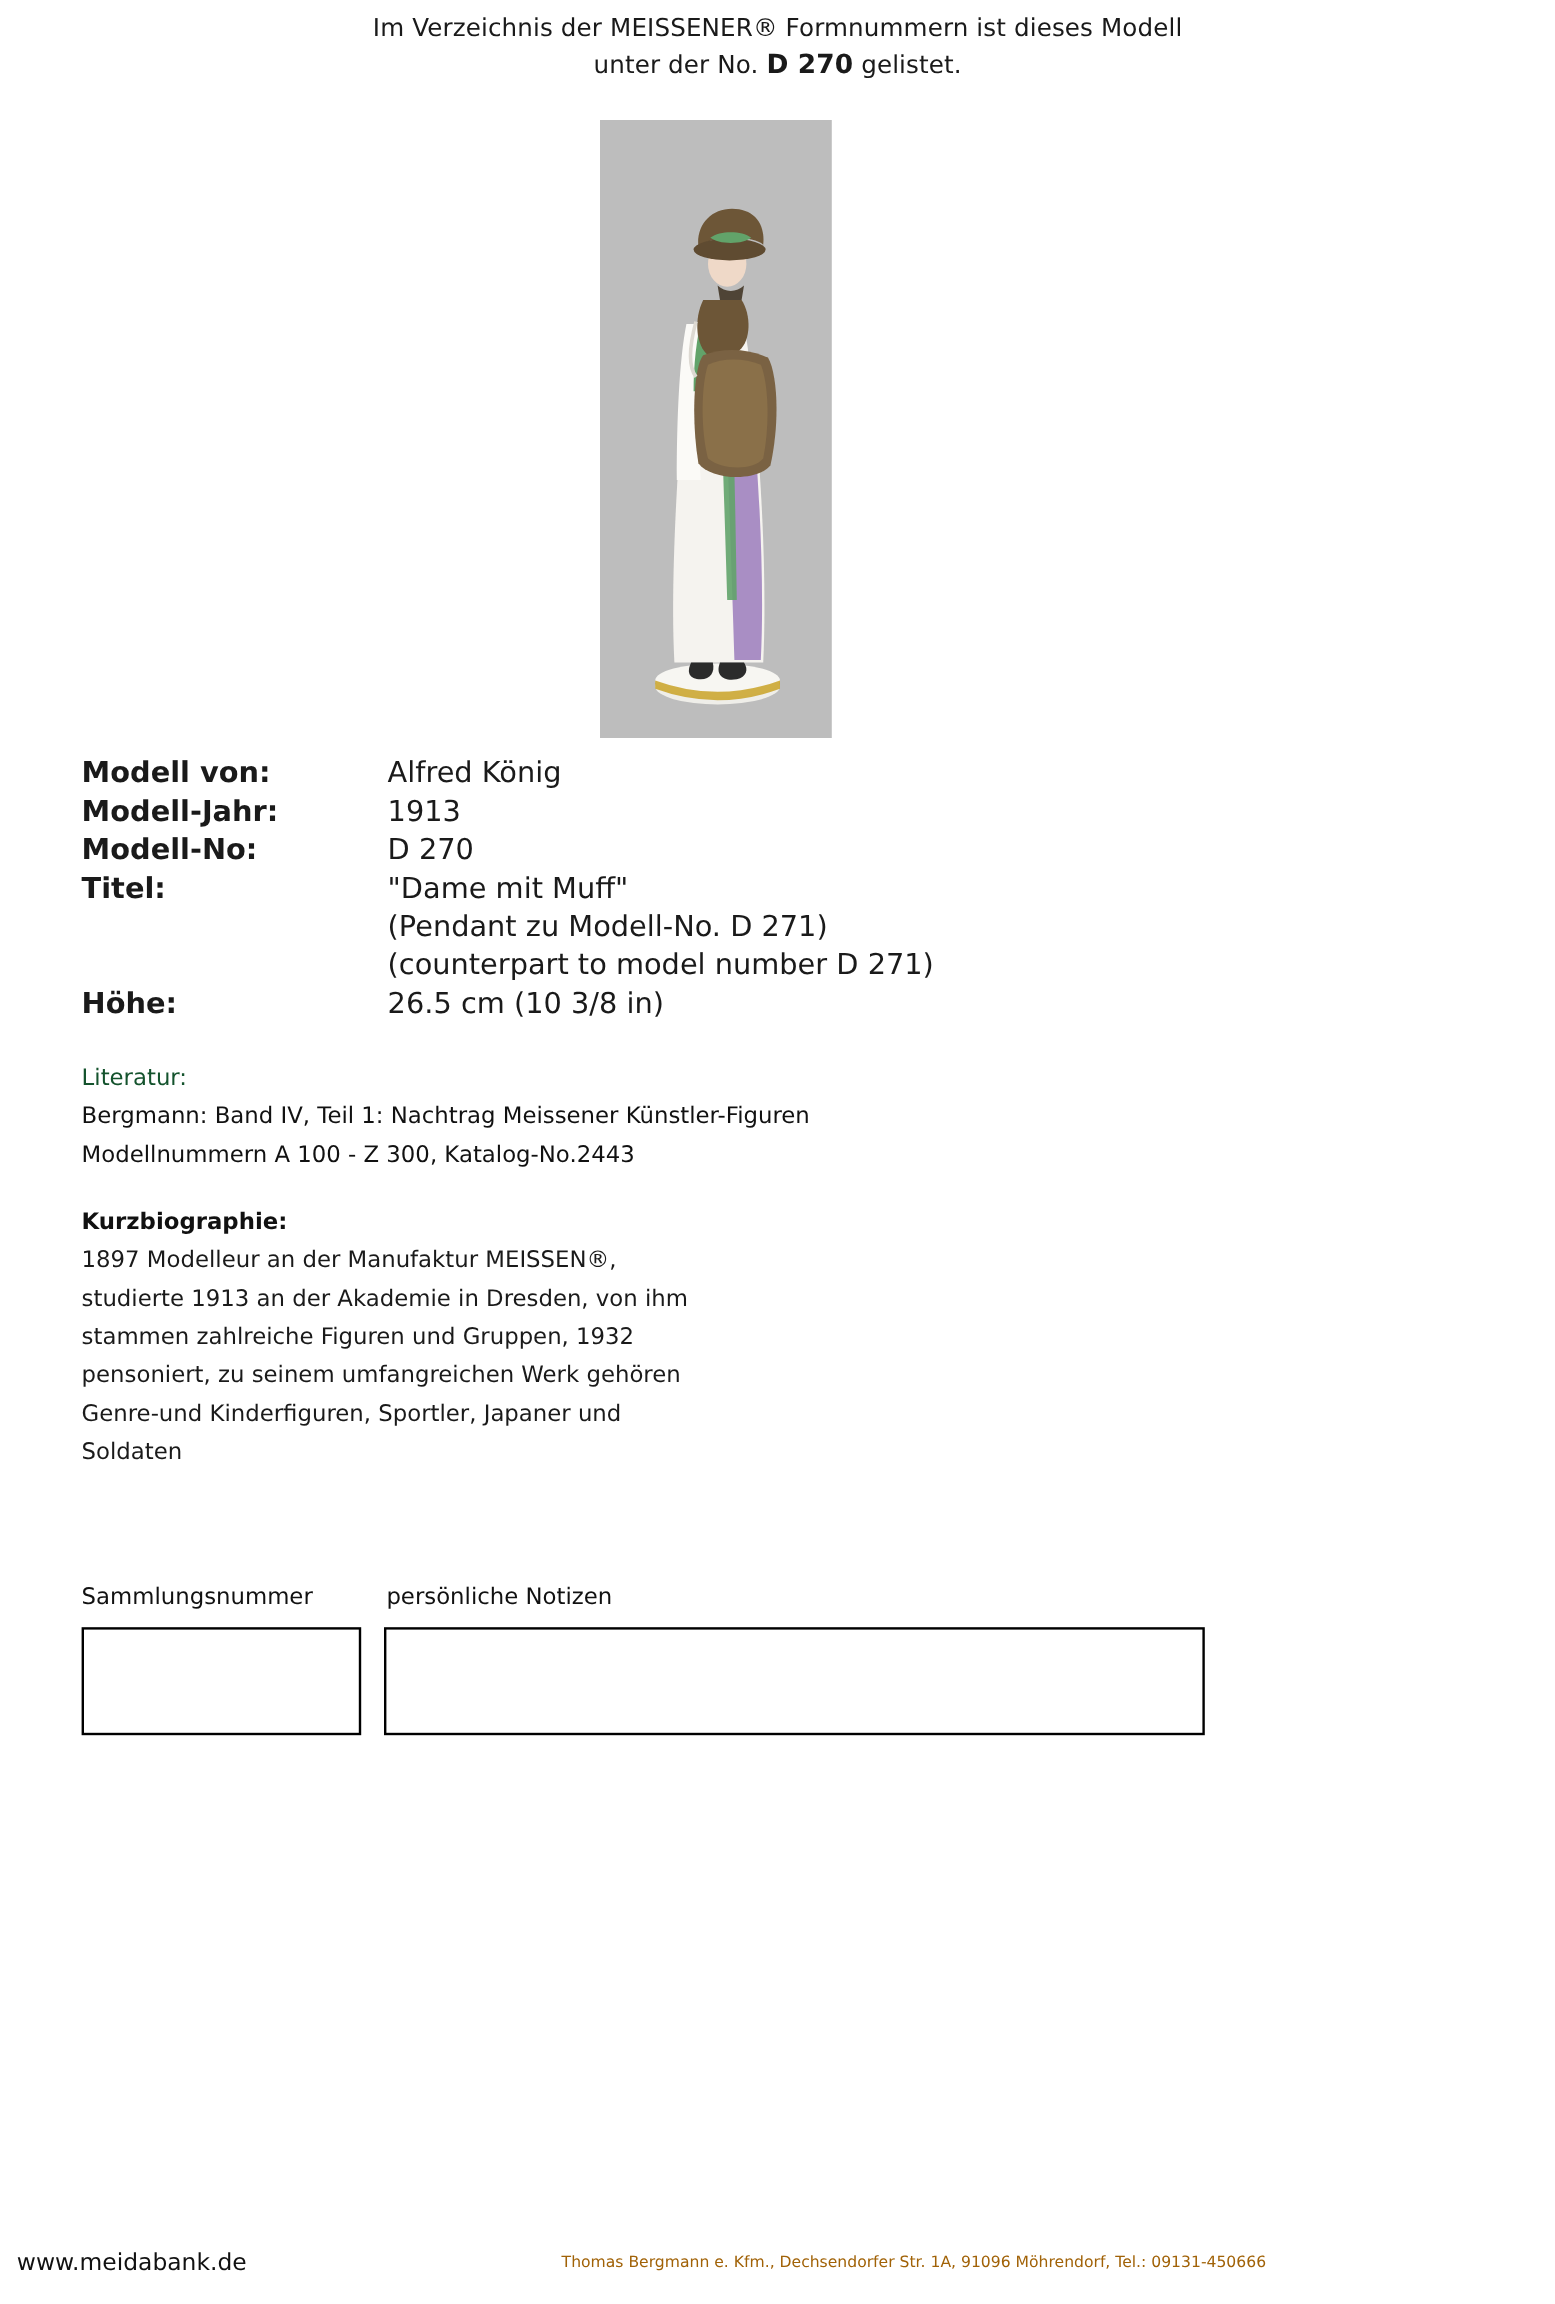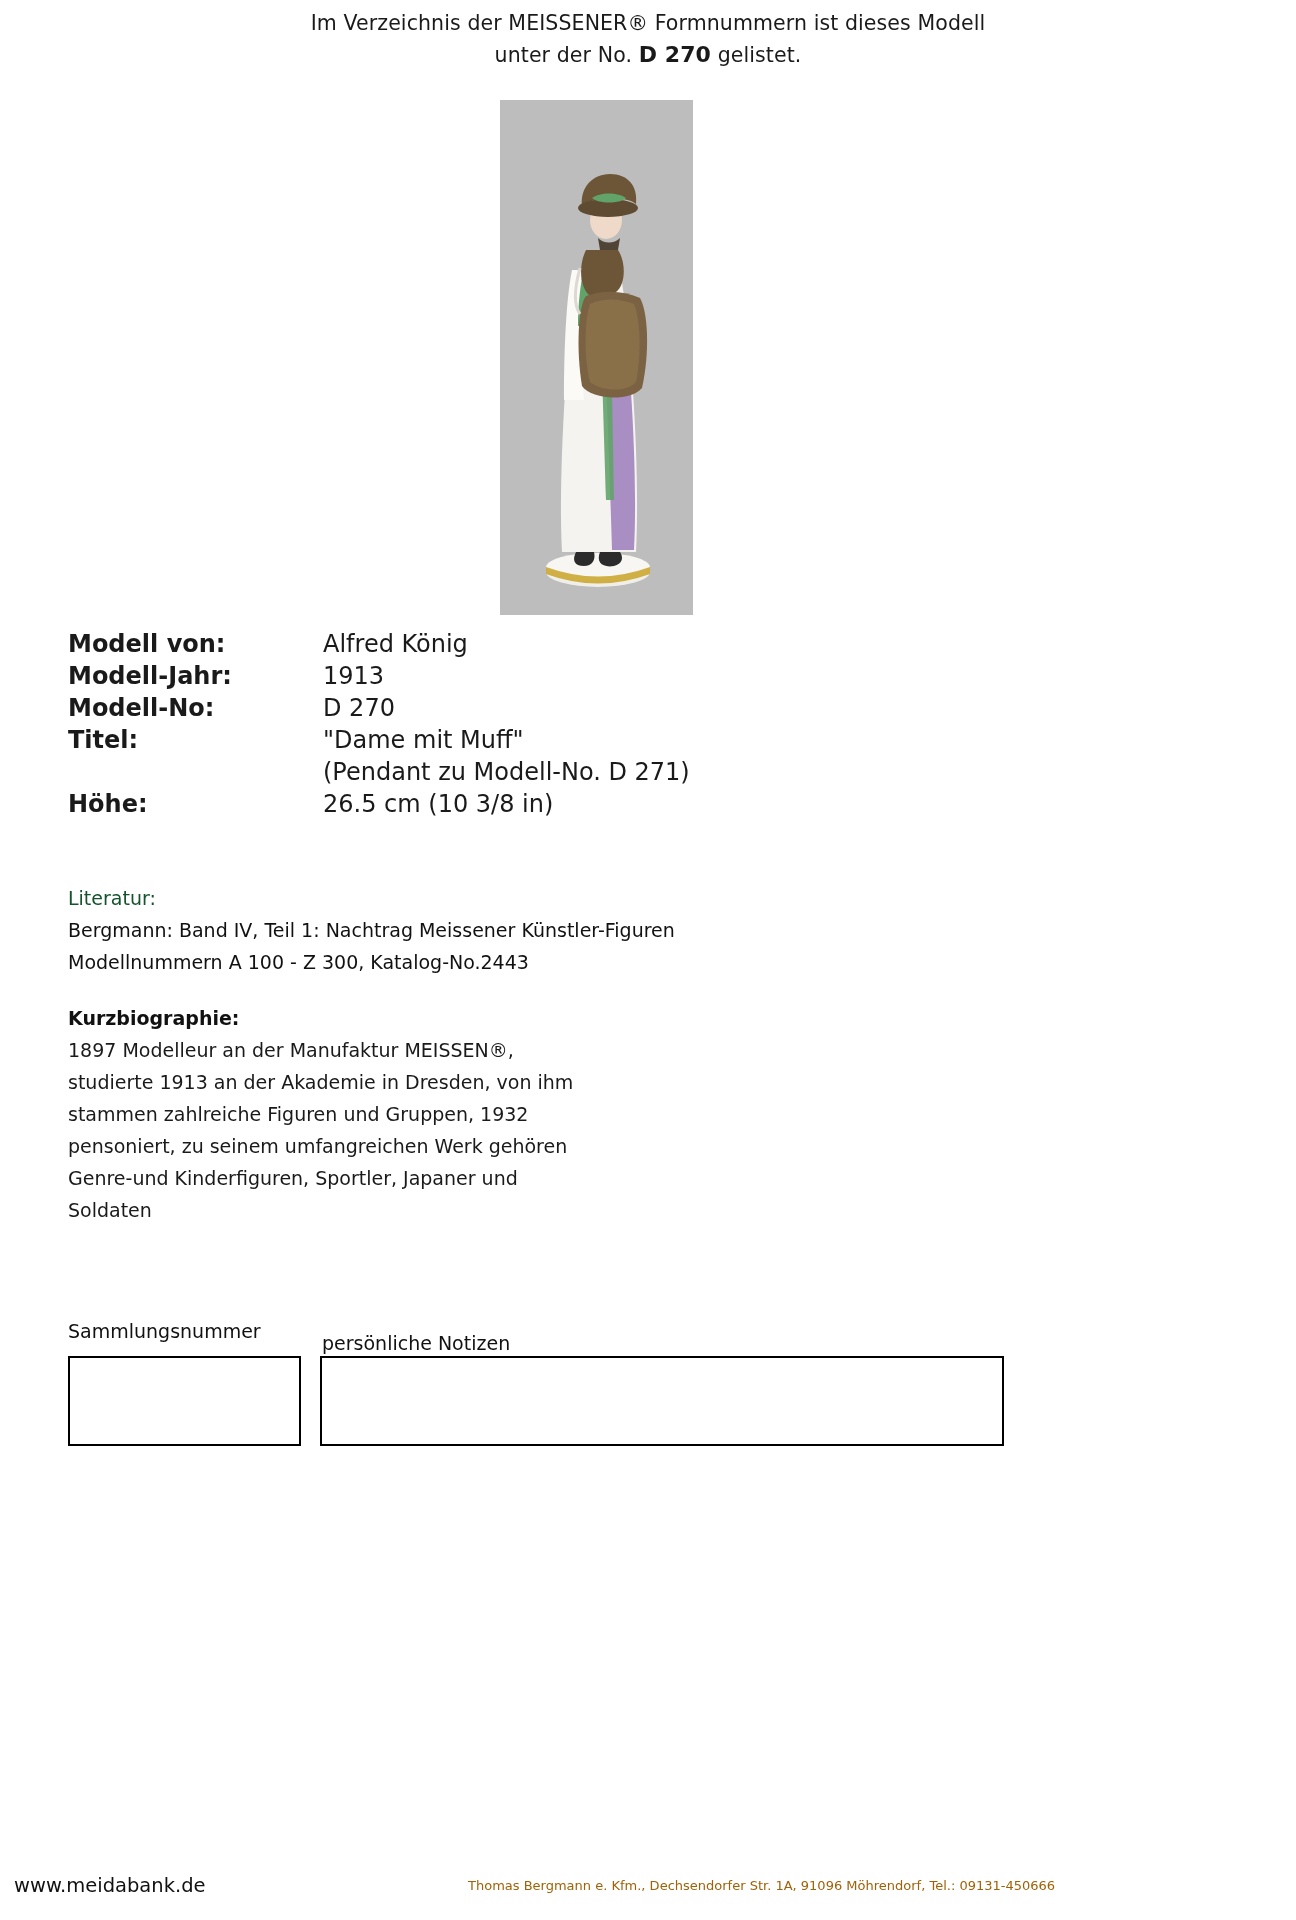--- a/index.html
+++ b/index.html
@@ -105,21 +105,21 @@
     line-height: 26px;
   }
   .label-sammlung {
     position: absolute;
     left: 0;
     top: 0;
   }
   .label-notizen {
     position: absolute;
     left: 254px;
-    top: 12px;
+    top: 0;
   }
   .box {
     position: absolute;
     border: 2px solid #000;
     background: #fff;
   }
   .box-sammlung {
     left: 68px;
     top: 1356px;
     width: 229px;
@@ -222,20 +222,21 @@
   <div class="data-row">
     <div class="data-label">Titel:</div>
     <div class="data-value">"Dame mit Muff"</div>
   </div>
   <div class="data-row">
     <div class="data-label"></div>
     <div class="data-value">(Pendant zu Modell-No. D 271)</div>
   </div>
   <div class="data-row">
     <div class="data-label"></div>
+    <div class="data-value">(counterpart to model number D 271)</div>
   </div>
   <div class="data-row">
     <div class="data-label">Höhe:</div>
     <div class="data-value">26.5 cm (10 3/8 in)</div>
   </div>
 </div>
 
 <div class="lit-block">
   <div class="section-title">Literatur:</div>
   <div>Bergmann: Band IV, Teil 1: Nachtrag Meissener Künstler-Figuren</div>

